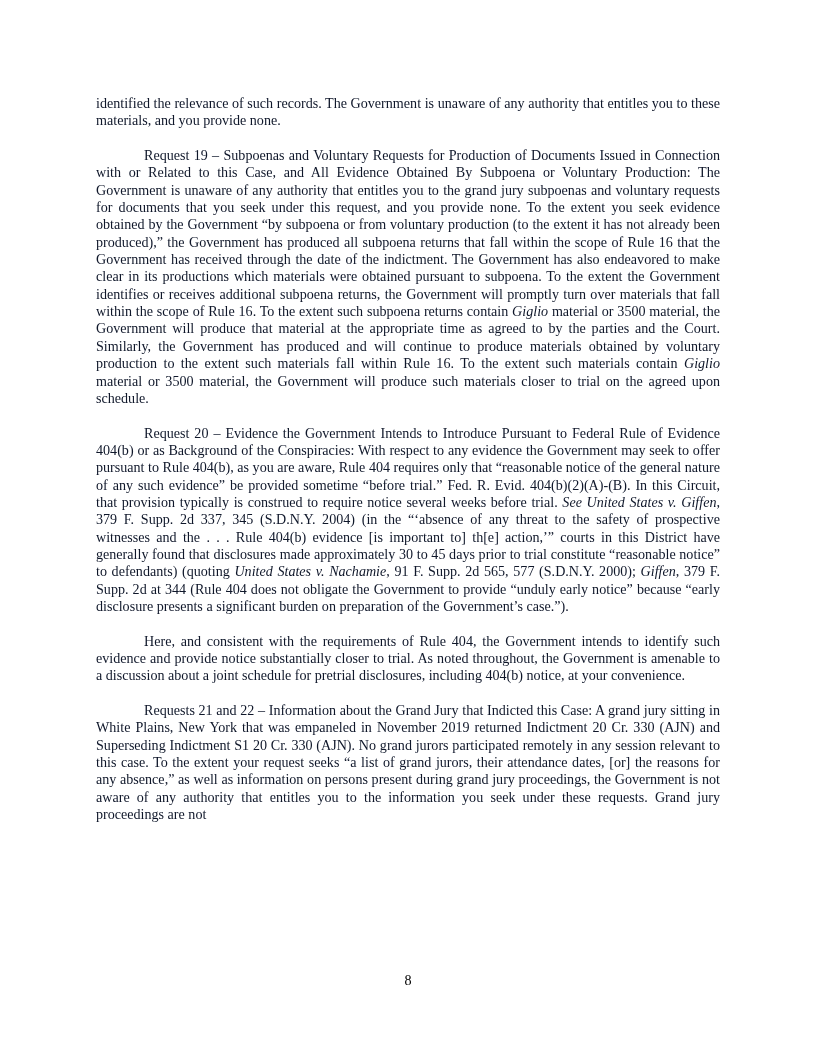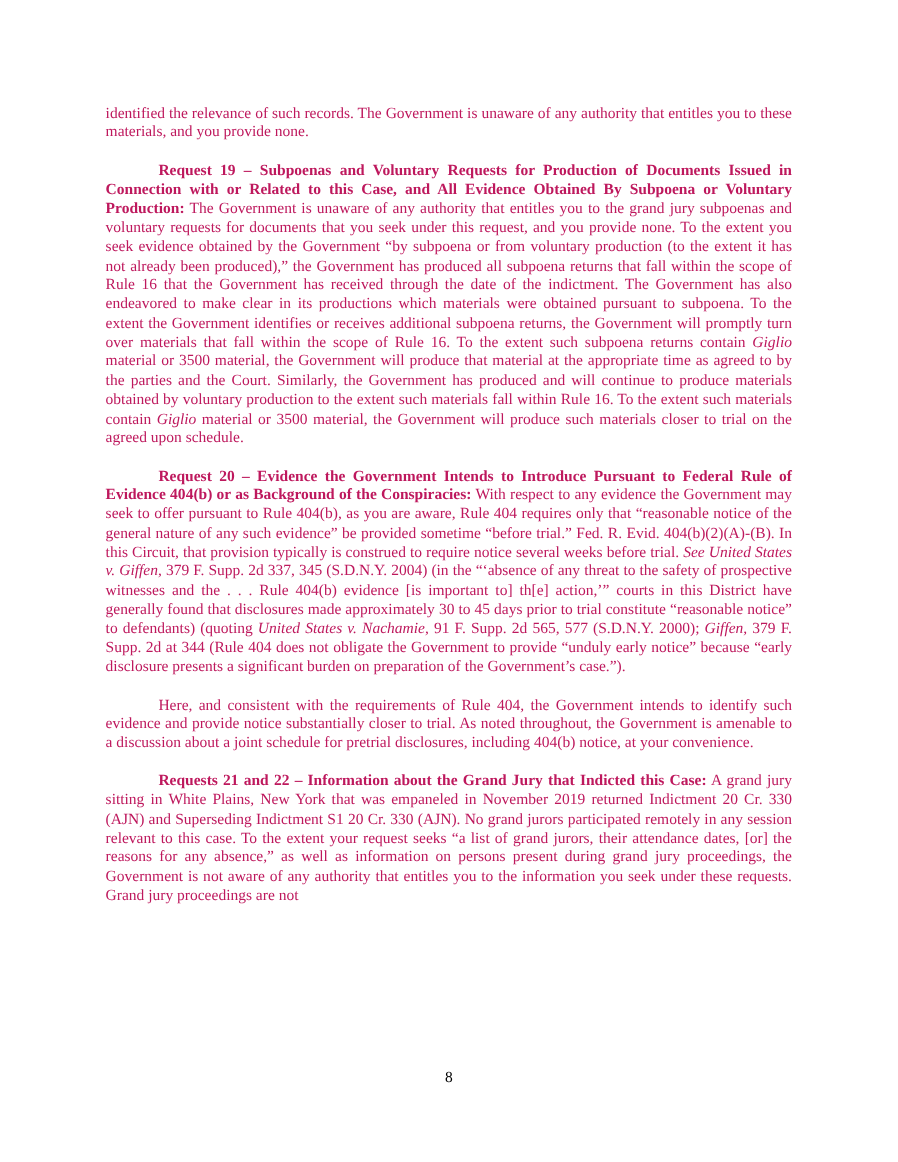--- a/index.html
+++ b/index.html
@@ -5,27 +5,27 @@
   html, body { margin: 0; padding: 0; background: #ffffff; }
   body { width: 816px; height: 1056px; position: relative; overflow: hidden; }
   .page {
     position: absolute;
     left: 96px;
     top: 95px;
     width: 624px;
     font-family: "Liberation Serif", serif;
     font-size: 14.1px;
     line-height: 17.35px;
-    color: #be185d;
+    color: #0f172a;
     text-align: justify;
   }
   .para { margin: 0 0 17.35px 0; text-indent: 0; }
   .para.indent { text-indent: 48px; }
   .para:last-child { margin-bottom: 0; }
-  b { font-weight: bold; }
+  b { font-weight: normal; }
   i { }
   .page-number {
     position: absolute;
     left: 0; width: 816px;
     top: 972px;
     text-align: center;
     font-family: "Liberation Serif", serif;
     font-size: 14.1px;
     color: #000;
   }

